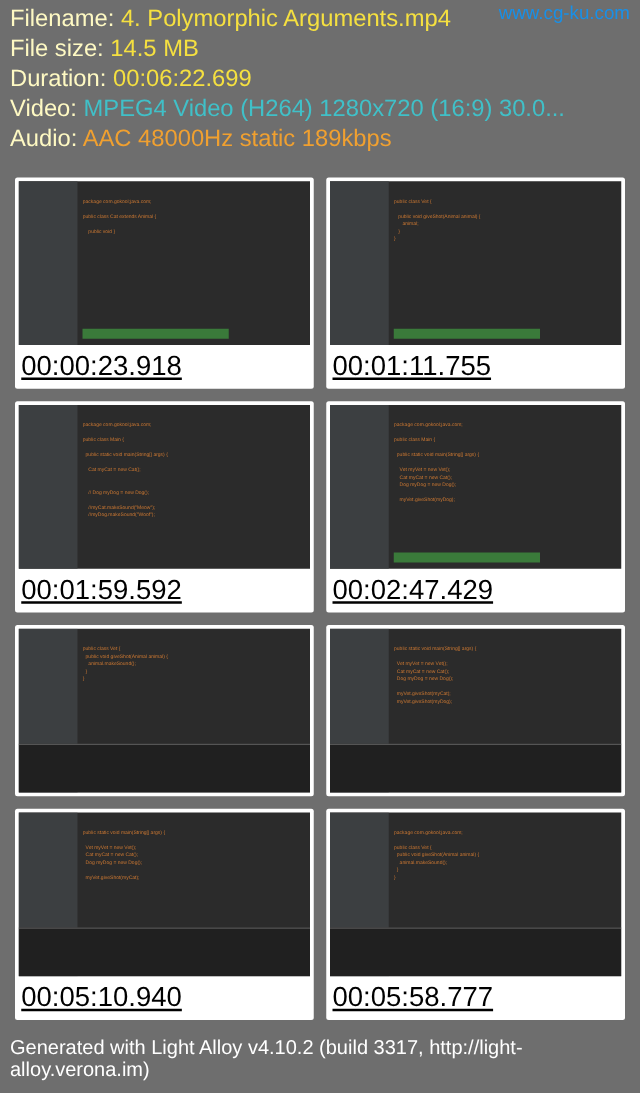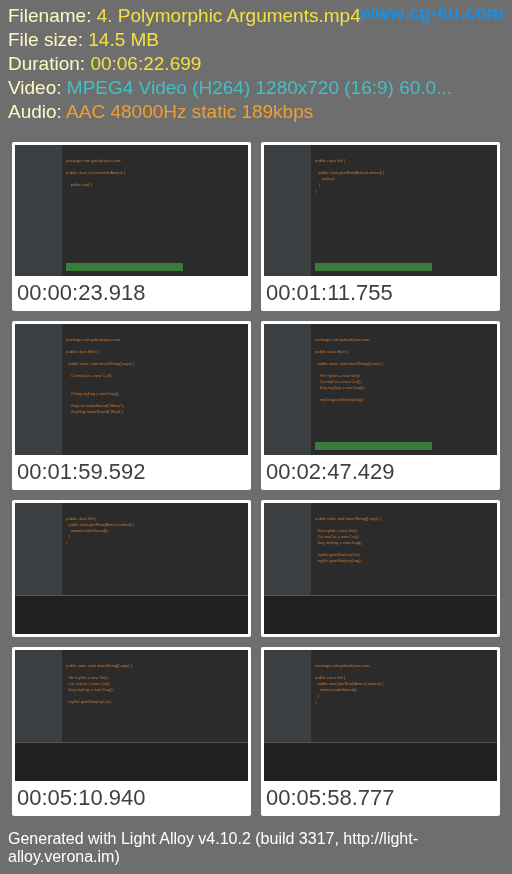--- a/index.html
+++ b/index.html
@@ -20,23 +20,23 @@
       color: #fff;
     }
     .label { color: #fef9c3; }
     .val-yellow { color: #f5e040; }
     .val-orange { color: #f0a030; }
     .val-teal { color: #40c0c8; }
     .top-link {
       position: absolute;
       top: 2px;
       right: 8px;
-      font-size: 19px;
+      font-size: 15px;
       color: #1890e8;
-      font-weight: bold;
+      font-weight: normal;
     }
     .grid {
       display: grid;
       grid-template-columns: 1fr 1fr;
       gap: 10px;
       padding: 10px 12px;
     }
     .cell {
       background: #fff;
       padding: 3px;
@@ -76,24 +76,25 @@
     }
     .console {
       position: absolute;
       bottom: 0; left: 0; right: 0;
       height: 30%;
       background: #202020;
       border-top: 1px solid #555;
     }
     .timestamp {
       font-size: 22px;
-      color: #404040;
+      color: #000000;
       padding: 4px 2px 2px 2px;
       background: #fff;
       font-family: Arial, sans-serif;
+      text-decoration: underline;
     }
     .footer {
       color: #fff;
       font-size: 16px;
       padding: 4px 8px;
       position: relative;
     }
   </style>
 </head>
 <body>
@@ -108,21 +109,21 @@
   <div class="header-row">
     <span class="label">File size:</span>
     <span class="val-yellow">14.5 MB</span>
   </div>
   <div class="header-row">
     <span class="label">Duration:</span>
     <span class="val-yellow">00:06:22.699</span>
   </div>
   <div class="header-row">
     <span class="label">Video:</span>
-    <span class="val-teal">MPEG4 Video (H264) 1280x720 (16:9) 60.0...</span>
+    <span class="val-teal">MPEG4 Video (H264) 1280x720 (16:9) 30.0...</span>
   </div>
   <div class="header-row">
     <span class="label">Audio:</span>
     <span class="val-orange">AAC 48000Hz static 189kbps</span>
   </div>
 </div>
 
 <div class="grid">
   <div class="cell">
     <div class="thumb">

